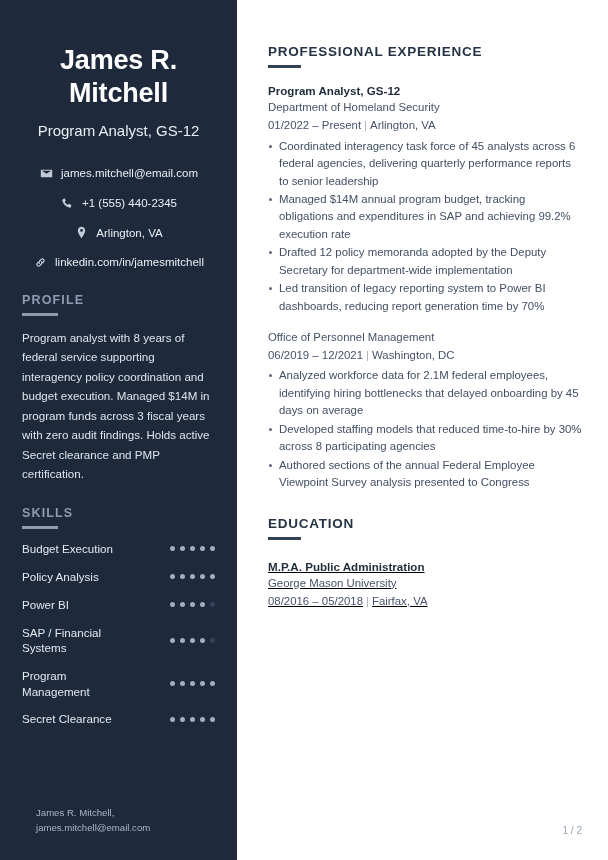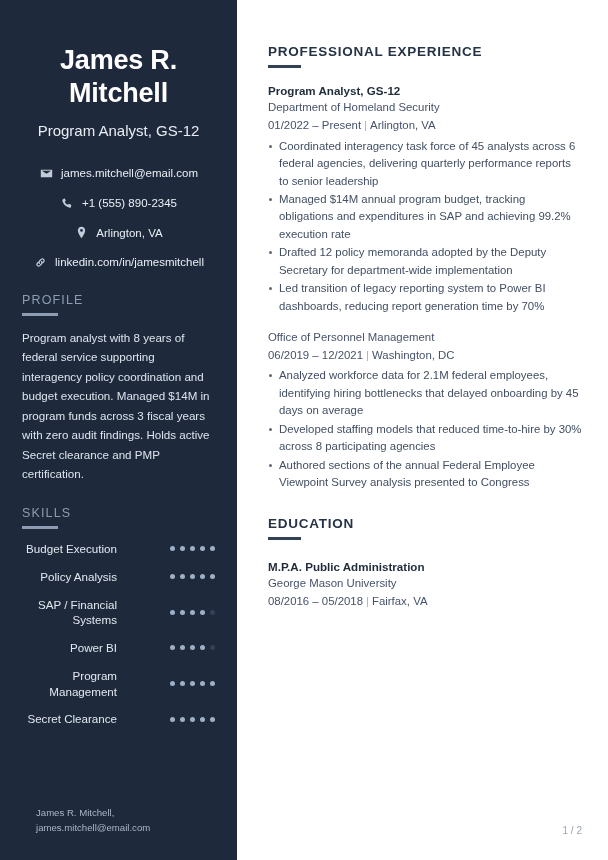--- a/index.html
+++ b/index.html
@@ -65,36 +65,36 @@
     font-size: 11.5px;
     line-height: 1.45;
     text-align: center;
     word-break: break-word;
   }
 
   .sb-section { margin-top: 22px; }
   .sb-heading {
     color: #8e9cb3;
     font-size: 12.5px;
-    font-weight: normal;
+    font-weight: bold;
     letter-spacing: 1.15px;
   }
   .sb-rule {
     width: 36px; height: 3px;
     background: #8e9cb3;
     margin-top: 6px;
     margin-bottom: 12px;
   }
   .profile-text {
     color: #dde4ee;
     font-size: 11.6px;
     line-height: 1.68;
   }
 
-  .skills { margin-top: 2px; text-align: right; }
+  .skills { margin-top: 2px; }
   .skill-row {
     display: flex;
     align-items: center;
     justify-content: space-between;
     gap: 8px;
     margin-bottom: 12px;
     min-height: 16px;
   }
   .skill-name {
     color: #e2e8f1;
@@ -163,21 +163,21 @@
     margin-bottom: 1px;
   }
   .bullets li::before {
     content: "";
     position: absolute;
     left: 1px; top: 7px;
     width: 3px; height: 3px;
     border-radius: 50%;
     background: #5b6879;
   }
-  .edu-block { margin-top: 18px; }
+  .edu-block { margin-top: 18px; text-decoration: underline; }
   .section-gap { margin-top: 24px; }
   .page-num {
     position: absolute;
     right: 26px; bottom: 24px;
     color: #9aa4b4;
     font-size: 10px;
   }
 </style>
 </head>
 <body>
@@ -200,21 +200,21 @@
           </span>
           <span class="contact-text">james.mitchell@email.com</span>
         </div>
 
         <div class="contact-row">
           <span class="contact-icon">
             <svg viewBox="0 0 16 16">
                 <path d="M4.3 1.5 6 4.4 4.6 5.9c.7 1.7 2 3 3.7 3.7l1.5-1.4 2.9 1.7-.4 2.3c-.1.6-.7 1-1.3.9C6 12.4 2.6 9 1.6 4.1c-.1-.6.3-1.2.9-1.3l1.8-1.3z"></path>
               </svg>
           </span>
-          <span class="contact-text">+1 (555) 890-2345</span>
+          <span class="contact-text">+1 (555) 440-2345</span>
         </div>
 
         <div class="contact-row">
           <span class="contact-icon">
             <svg viewBox="0 0 16 16">
                 <path d="M8 1C5.5 1 3.5 3 3.5 5.5 3.5 9 8 15 8 15s4.5-6 4.5-9.5C12.5 3 10.5 1 8 1zm0 6.1a1.7 1.7 0 1 1 0-3.4 1.7 1.7 0 0 1 0 3.4z"></path>
               </svg>
           </span>
           <span class="contact-text">Arlington, VA</span>
         </div>
@@ -254,31 +254,31 @@
               <span class="skill-name">Policy Analysis</span>
               <span class="skill-dots">
                 <span class="dot"></span>
                 <span class="dot"></span>
                 <span class="dot"></span>
                 <span class="dot"></span>
                 <span class="dot"></span>
               </span>
             </div>
             <div class="skill-row">
+              <span class="skill-name">Power BI</span>
+              <span class="skill-dots">
+                <span class="dot"></span>
+                <span class="dot"></span>
+                <span class="dot"></span>
+                <span class="dot"></span>
+                <span class="dot off"></span>
+              </span>
+            </div>
+            <div class="skill-row">
               <span class="skill-name">SAP / Financial Systems</span>
-              <span class="skill-dots">
-                <span class="dot"></span>
-                <span class="dot"></span>
-                <span class="dot"></span>
-                <span class="dot"></span>
-                <span class="dot off"></span>
-              </span>
-            </div>
-            <div class="skill-row">
-              <span class="skill-name">Power BI</span>
               <span class="skill-dots">
                 <span class="dot"></span>
                 <span class="dot"></span>
                 <span class="dot"></span>
                 <span class="dot"></span>
                 <span class="dot off"></span>
               </span>
             </div>
             <div class="skill-row">
               <span class="skill-name">Program Management</span>

